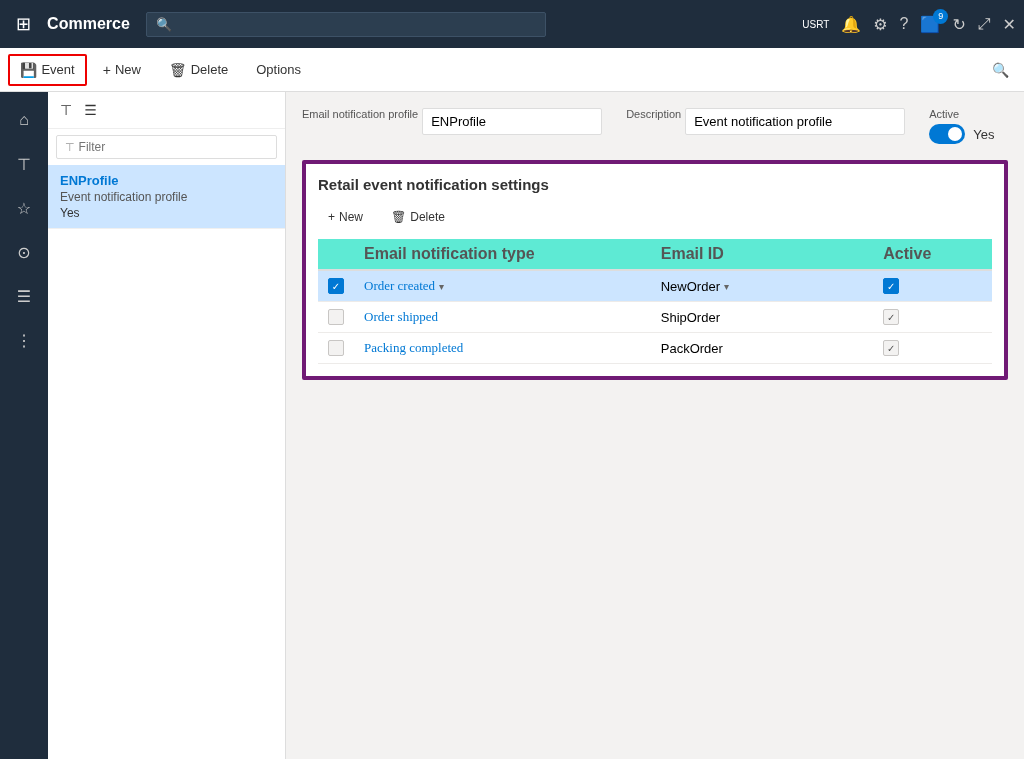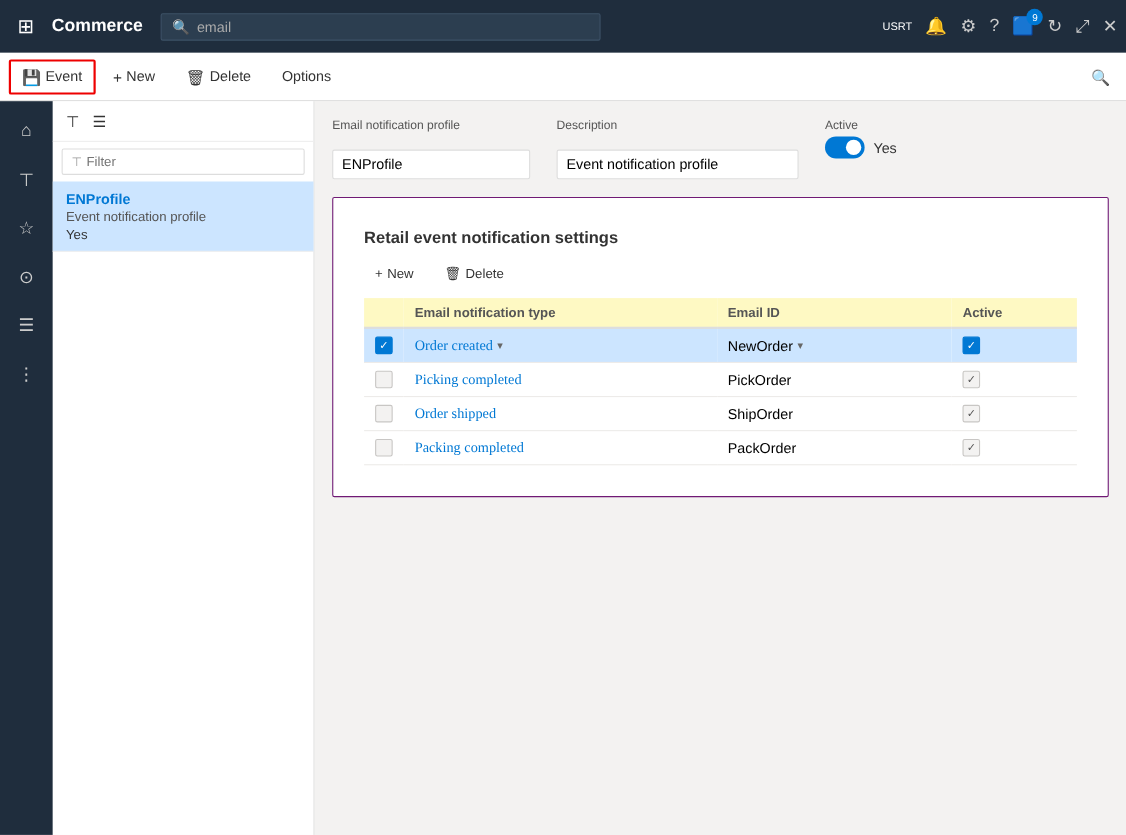--- a/index.html
+++ b/index.html
@@ -122,21 +122,21 @@
       background: #f3f2f1;
       overflow-y: auto;
       padding: 16px;
     }
     .detail-section-title {
       font-size: 14px; font-weight: 600; color: #333; margin-bottom: 12px;
     }
     .form-row {
       display: flex; align-items: flex-start; gap: 24px; margin-bottom: 16px;
     }
-    .form-field { display: flex; flex-direction: column; gap: 16px; }
+    .form-field { display: flex; flex-direction: row; gap: 4px; }
     .form-field label { font-size: 11px; color: #555; }
     .form-field input[type="text"] {
       border: 1px solid #ddd; padding: 5px 8px;
       font-size: 13px; width: 180px; border-radius: 2px;
       background: #fff;
     }
     .toggle-field { display: flex; flex-direction: column; gap: 4px; }
     .toggle-field label { font-size: 11px; color: #555; }
     .toggle-row { display: flex; align-items: center; gap: 8px; }
     .toggle {
@@ -145,47 +145,47 @@
     }
     .toggle::after {
       content: ''; position: absolute; top: 3px; right: 3px;
       width: 14px; height: 14px; background: #fff; border-radius: 50%;
     }
     .toggle-label { font-size: 13px; color: #333; }
 
     
     .card {
       background: #fff;
-      border: 1px solid #701a75;
+      border: 4px solid #701a75;
       border-radius: 2px;
-      padding: 28px;
+      padding: 12px;
     }
     .card-title {
       font-size: 15px; font-weight: 600; color: #333; margin-bottom: 12px;
     }
     .card-toolbar {
       display: flex; align-items: center; gap: 8px; margin-bottom: 10px;
     }
     .card-btn {
       display: flex; align-items: center; gap: 4px;
       padding: 5px 10px; cursor: pointer;
       font-size: 12px; color: #333; border: none;
       background: transparent; border-radius: 2px;
     }
     .card-btn .btn-icon { font-size: 12px; }
 
     
     .data-table {
       width: 100%; border-collapse: collapse;
     }
     .data-table th {
-      text-align: left; font-size: 12px; color: #555;
+      text-align: left; font-size: 16px; color: #555;
       font-weight: 600; padding: 6px 10px;
       border-bottom: 2px solid #ddd;
-      background: #fef9c3;
+      background: #5eead4;
     }
     .data-table td {
       padding: 7px 10px; font-size: 13px;
       border-bottom: 1px solid #edebe9;
     }
     .data-table tr.selected td { background: #cce5ff; }
     .data-table .link-text { color: #0078d4; cursor: pointer; font-family: Liberation Serif, serif; }
 
     
     .cb-checked {
@@ -211,21 +211,20 @@
     .dropdown-arrow { color: #666; font-size: 10px; }
   </style>
 </head>
 <body>
 
 <div class="top-nav">
   <span class="app-grid-icon">⊞</span>
   <span class="app-title">Commerce</span>
   <div class="search-bar">
     <span class="search-icon">🔍</span>
-    <input type="text" placeholder="email" style="">
   </div>
   <div class="top-nav-right">
     <span class="user-label">USRT</span>
     <span class="icon-btn">🔔</span>
     <span class="icon-btn">⚙</span>
     <span class="icon-btn">?</span>
     <div class="notif-badge">
       <span style="font-size:16px;">🟦</span>
       <span class="badge">9</span>
     </div>
@@ -341,30 +340,20 @@
                 </div>
               </td>
               <td>
                 <div class="cb-checked">✓</div>
               </td>
             </tr>
             <tr>
               <td>
                 <div class="cb-unchecked"></div>
               </td>
-              <td><span class="link-text">Picking completed</span></td>
-              <td><span>PickOrder</span></td>
-              <td>
-                <div class="cb-unchecked">✓</div>
-              </td>
-            </tr>
-            <tr>
-              <td>
-                <div class="cb-unchecked"></div>
-              </td>
               <td><span class="link-text">Order shipped</span></td>
               <td><span>ShipOrder</span></td>
               <td>
                 <div class="cb-unchecked">✓</div>
               </td>
             </tr>
             <tr>
               <td>
                 <div class="cb-unchecked"></div>
               </td>

